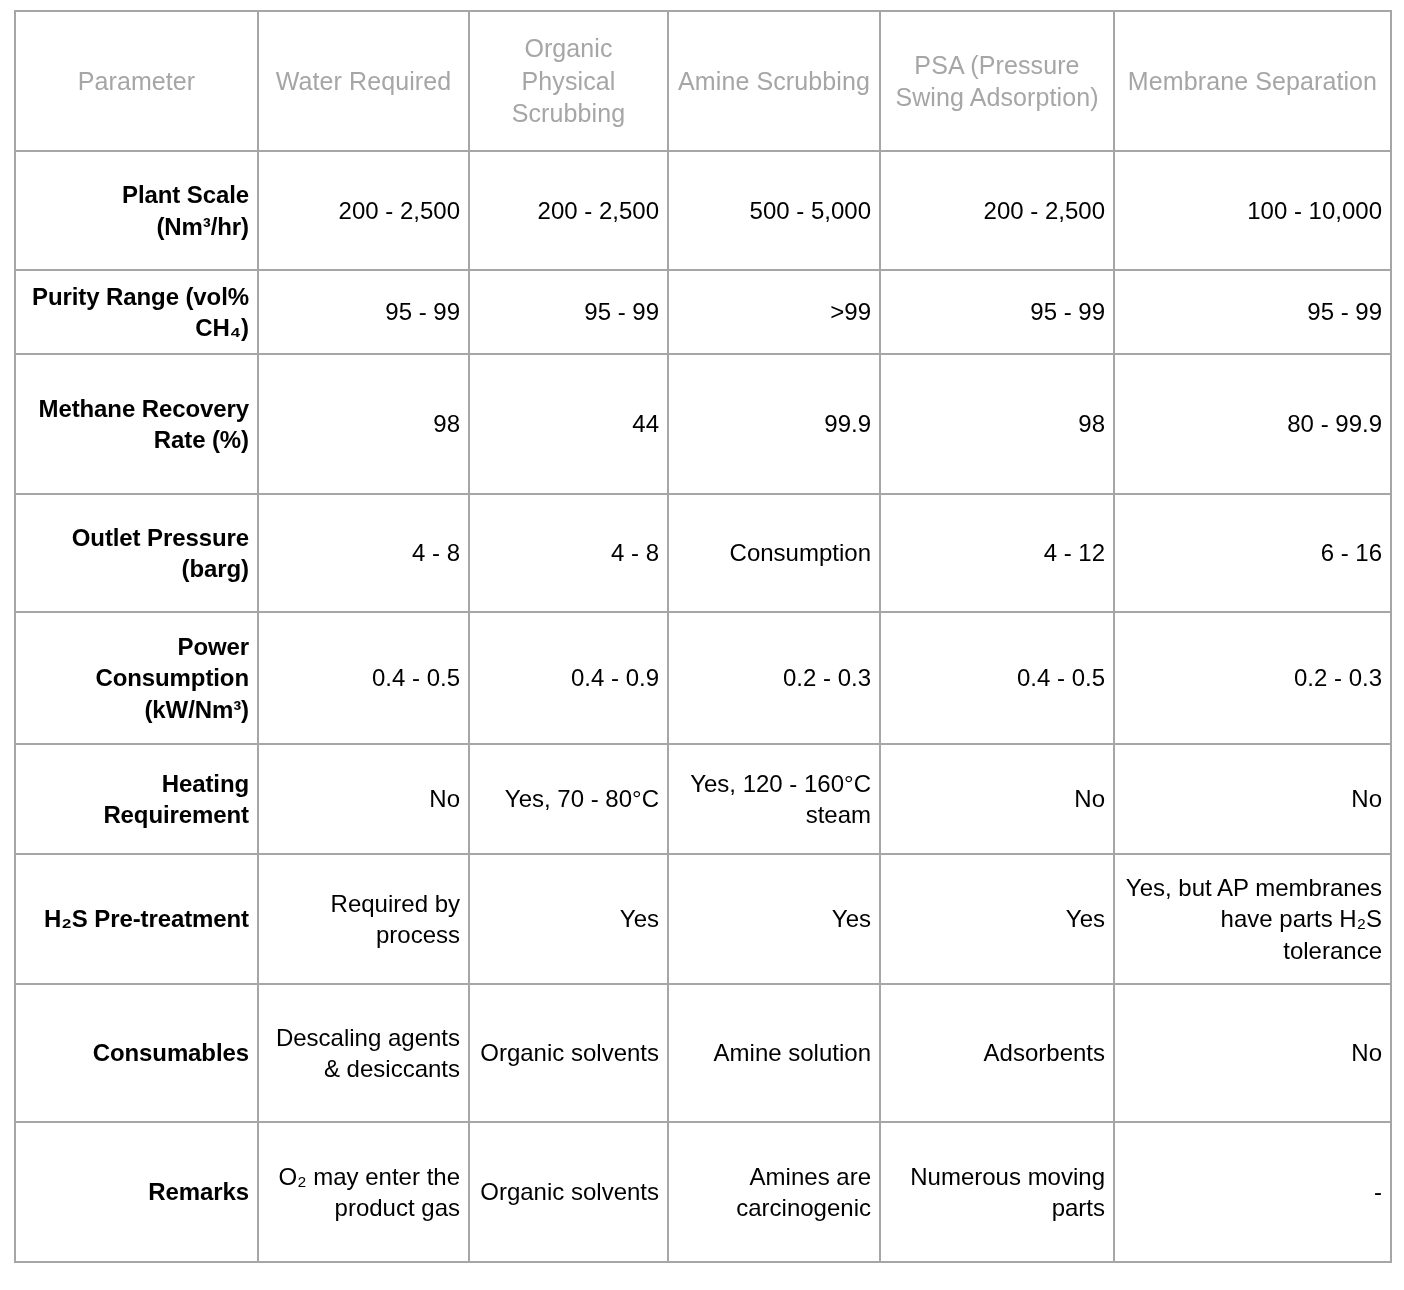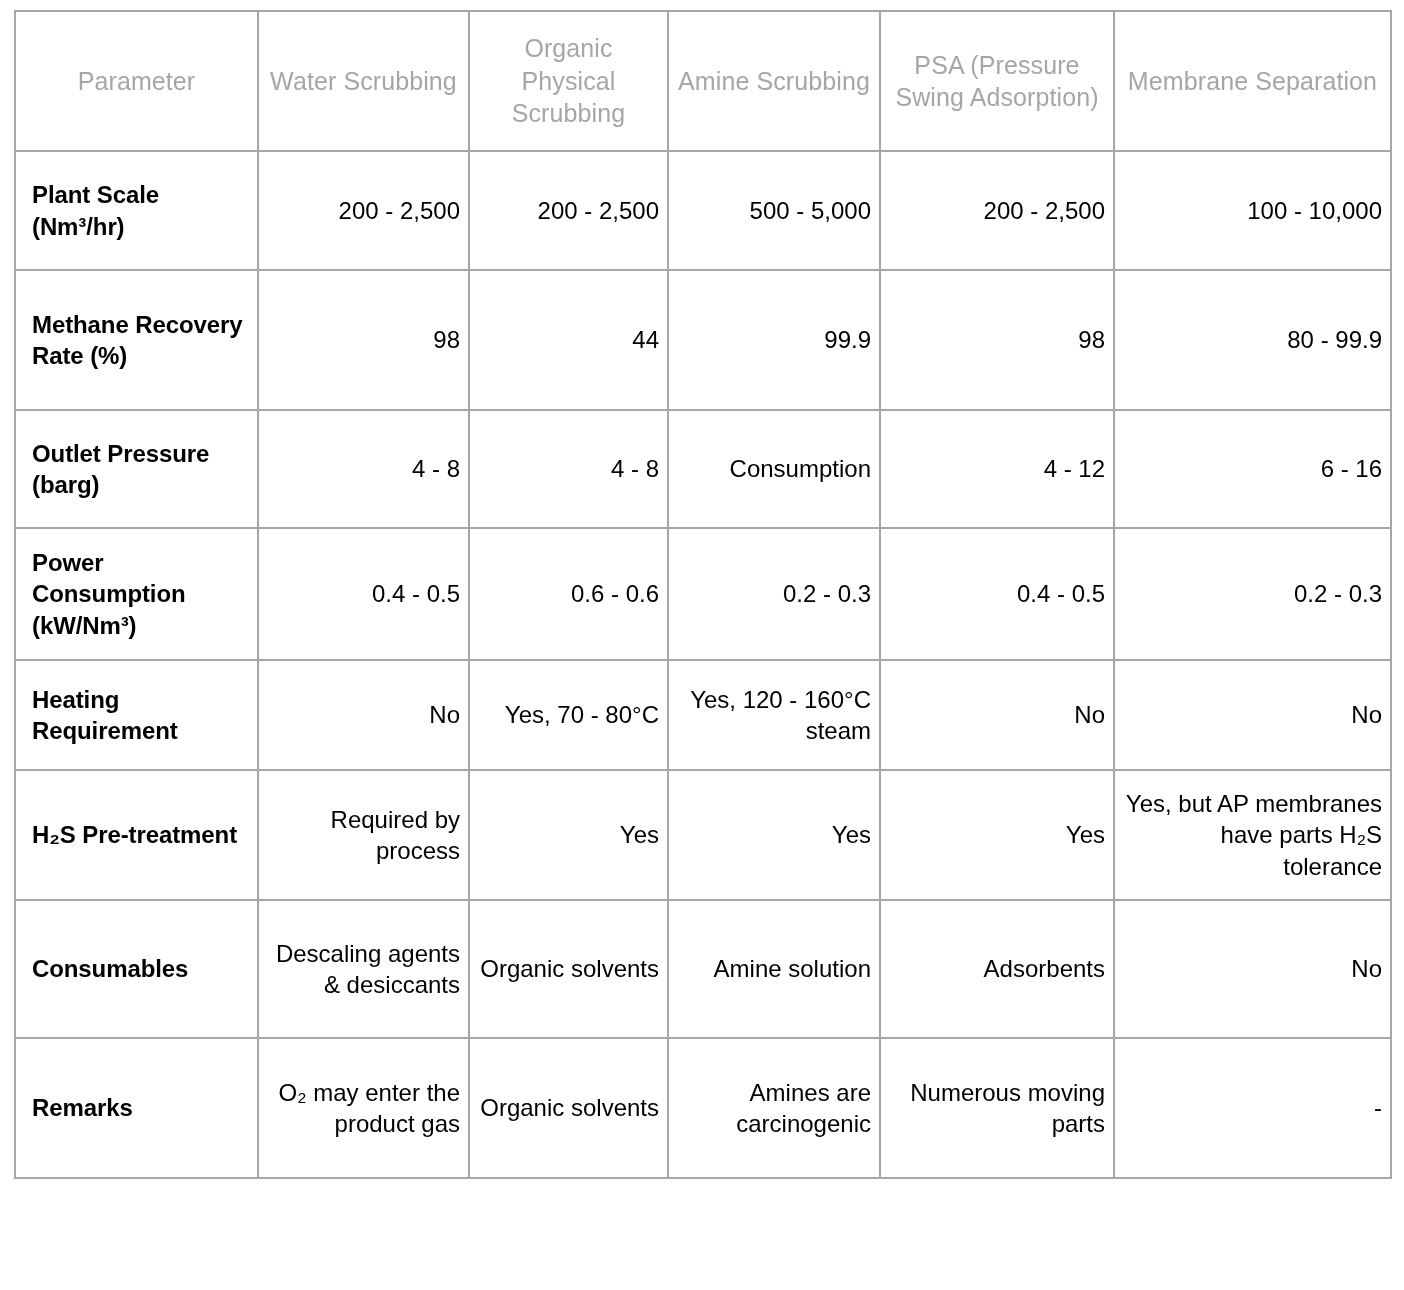--- a/index.html
+++ b/index.html
@@ -60,21 +60,21 @@
   table.comparison thead th.param-head {
     text-align: center;
     margin-top: 32px;
   }
 
   
   table.comparison td.rowhead {
     font-weight: bold;
     color: #000000;
     font-size: 24px;
-    text-align: left;
+    text-align: right;
     padding-left: 16px;
     letter-spacing: -0.1px;
   }
 
   
   table.comparison td.val {
     font-weight: 400;
     color: #000000;
     font-size: 24px;
     text-align: right;
@@ -102,39 +102,47 @@
       <col class="c-water">
       <col class="c-org">
       <col class="c-amine">
       <col class="c-psa">
       <col class="c-memb">
     </colgroup>
 
     <thead>
       <tr>
         <th class="param-head">Parameter</th>
-        <th>Water Scrubbing</th>
+        <th>Water Required</th>
         <th>Organic Physical Scrubbing</th>
         <th>Amine Scrubbing</th>
         <th>PSA (Pressure Swing Adsorption)</th>
         <th>Membrane Separation</th>
       </tr>
     </thead>
 
     <tbody>
 
       <tr class="r-plant">
         <td class="rowhead">Plant Scale (Nm³/hr)</td>
         <td class="val">200 - 2,500</td>
         <td class="val">200 - 2,500</td>
         <td class="val">500 - 5,000</td>
         <td class="val">200 - 2,500</td>
         <td class="val">100 - 10,000</td>
       </tr>
 
+      <tr class="r-purity">
+        <td class="rowhead">Purity Range (vol% CH₄)</td>
+        <td class="val">95 - 99</td>
+        <td class="val">95 - 99</td>
+        <td class="val">&gt;99</td>
+        <td class="val">95 - 99</td>
+        <td class="val">95 - 99</td>
+      </tr>
 
       <tr class="r-methane">
         <td class="rowhead">Methane Recovery Rate (%)</td>
         <td class="val">98</td>
         <td class="val">44</td>
         <td class="val">99.9</td>
         <td class="val">98</td>
         <td class="val">80 - 99.9</td>
       </tr>
 
@@ -143,21 +151,21 @@
         <td class="val">4 - 8</td>
         <td class="val">4 - 8</td>
         <td class="val">Consumption</td>
         <td class="val">4 - 12</td>
         <td class="val">6 - 16</td>
       </tr>
 
       <tr class="r-power">
         <td class="rowhead">Power Consumption (kW/Nm³)</td>
         <td class="val">0.4 - 0.5</td>
-        <td class="val">0.6 - 0.6</td>
+        <td class="val">0.4 - 0.9</td>
         <td class="val">0.2 - 0.3</td>
         <td class="val">0.4 - 0.5</td>
         <td class="val">0.2 - 0.3</td>
       </tr>
 
       <tr class="r-heating">
         <td class="rowhead">Heating Requirement</td>
         <td class="val">No</td>
         <td class="val">Yes, 70 - 80°C</td>
         <td class="val">Yes, 120 - 160°C steam</td>

